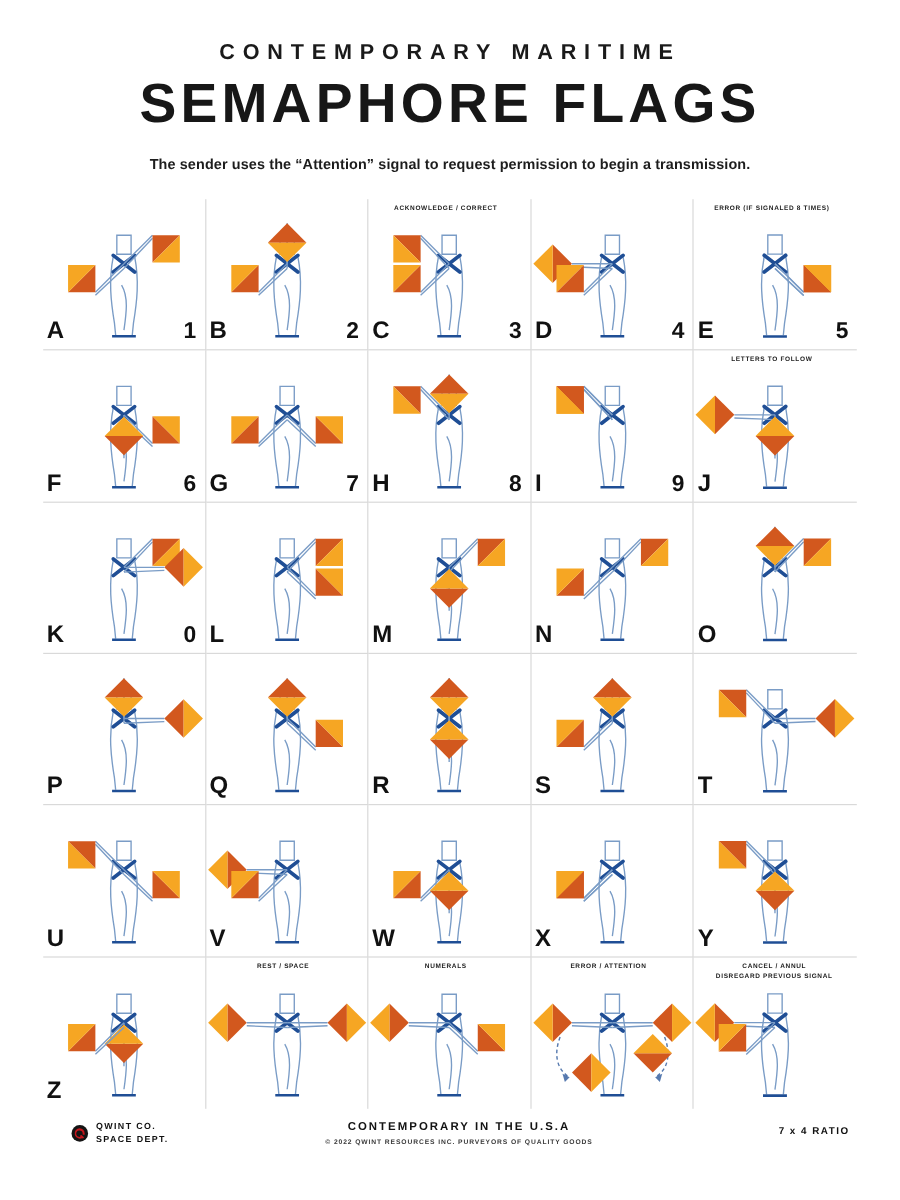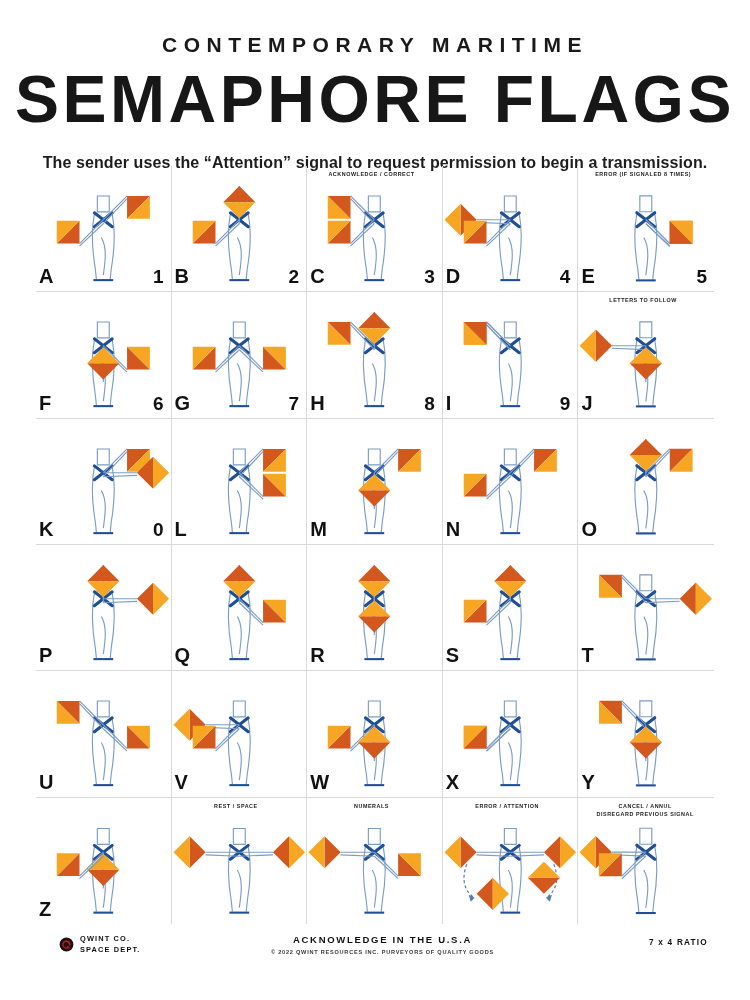--- a/index.html
+++ b/index.html
@@ -9,29 +9,29 @@
     font-family:"Liberation Sans",sans-serif;
     color:#1a1a1a;
     overflow:hidden;
     position:relative;
   }
   .poster{width:750px;height:1000px;position:relative;box-sizing:border-box;}
 
   
   .header{padding-top:34px;text-align:center;}
   .kicker{
-    font-size:21px;font-weight:bold;letter-spacing:6.5px;
+    font-size:18px;font-weight:bold;letter-spacing:6.5px;
     color:#1a1a1a;line-height:1;
   }
   .bigtitle{
-    font-size:66px;font-weight:bold;letter-spacing:3.5px;
+    font-size:46px;font-weight:bold;letter-spacing:3.5px;
     margin-top:11px;line-height:1;color:#171717;
   }
   .subtitle{
-    margin-top:19px;font-size:16px;font-weight:bold;line-height:1.55;
+    margin-top:19px;font-size:12px;font-weight:bold;line-height:1.55;
     color:#1d1d1d;letter-spacing:.1px;
   }
 
   
   .grid{
     position:absolute;left:36px;top:166px;
     width:678px;height:758px;
     display:grid;
     grid-template-columns:repeat(5,1fr);
     grid-template-rows:repeat(6,1fr);
@@ -926,19 +926,19 @@
           <path d="M10 4.2a5.8 5.8 0 1 0 3.3 10.6l-1.5-1.7a3.6 3.6 0 1 1 1.4-2.9v1.2h2.2V10A5.8 5.8 0 0 0 10 4.2z" fill="#C4161C"></path>
           <rect x="11.3" y="11.4" width="4.6" height="2.1" rx="1" fill="#C4161C" transform="rotate(38 11.3 11.4)"></rect>
         </svg>
       </span>
       <span class="logo-text">
         <span>QWINT CO.</span><br>
         <span>SPACE DEPT.</span>
       </span>
     </div>
     <div class="center-foot">
-      <div class="foot-main">ACKNOWLEDGE IN THE U.S.A</div>
+      <div class="foot-main">CONTEMPORARY IN THE U.S.A</div>
       <div class="foot-sub">© 2022 QWINT RESOURCES INC. PURVEYORS OF QUALITY GOODS</div>
     </div>
     <div class="ratio">7 x 4 RATIO</div>
   </div>
 
 </div>
 
 </body></html>

